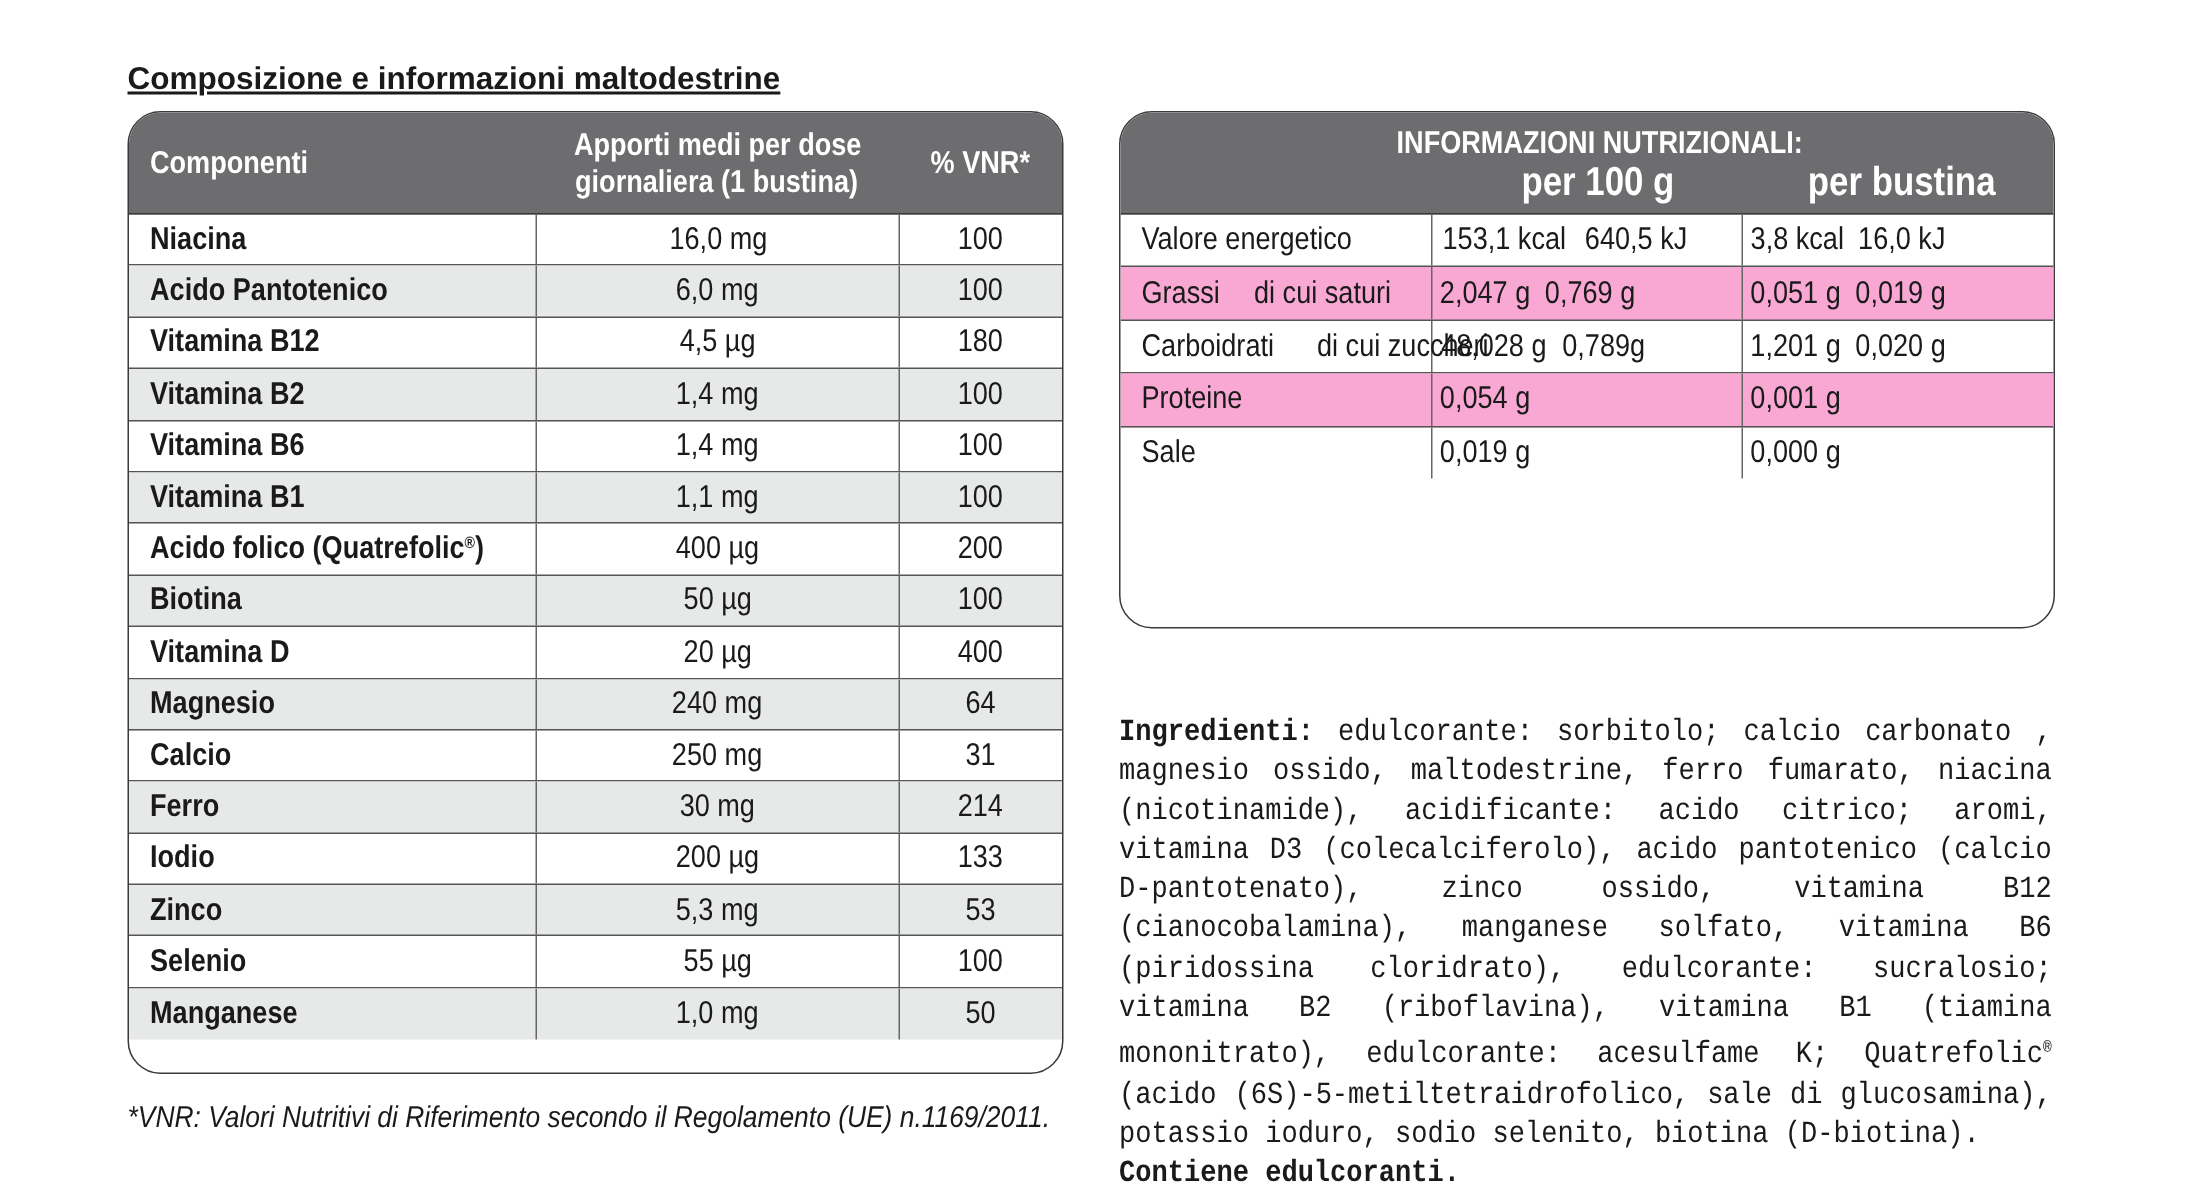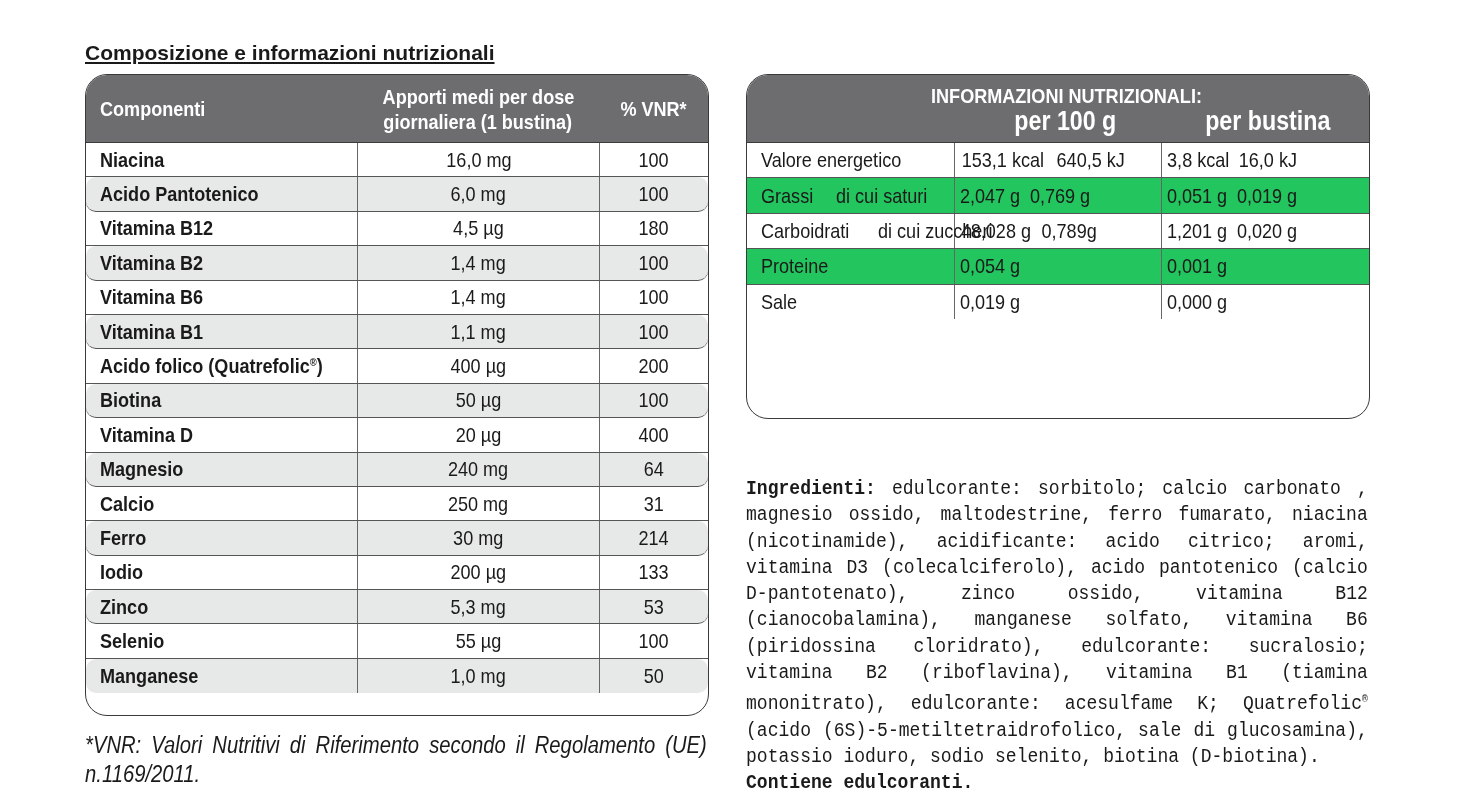--- a/index.html
+++ b/index.html
@@ -24,60 +24,60 @@
     .hdr {
       background: #6d6d6f; color: #ffffff; font-weight: bold;
       display: flex; align-items: center; height: 67px; border-bottom: 1.5px solid #3a3a3a;
     }
     .hdr .c { font-size: 21px; line-height: 25px; }
     #comp-table .col1 { width: 271px; padding-left: 14px; box-sizing: border-box; }
     #comp-table .col2 { width: 242px; text-align: center; }
     #comp-table .col3 { width: 109px; text-align: center; }
     .row { display: flex; height: 34.4px; border-bottom: 1px solid #555; box-sizing: border-box; }
     .row:last-child { border-bottom: none; }
-    .row.alt { background: #e7e8e8; border-radius: 10px; }
+    .row.alt { background: #e7e8e8; }
     .row .cell { display: flex; align-items: center; font-size: 21px; box-sizing: border-box; }
     .row .cell + .cell { border-left: 1px solid #666; }
     #comp-table .row .col1 { font-weight: bold; }
     #comp-table .row .col2, #comp-table .row .col3 { justify-content: center; }
     sup { font-size: 11px; vertical-align: 7px; }
 
     #footnote {
       position: absolute; left: 85px; top: 731px; width: 622px;
-      font-size: 23px; font-style: italic; line-height: 29px; color: #1a1a1a;
+      font-size: 20px; font-style: italic; line-height: 29px; color: #1a1a1a;
       text-align: justify;
     }
 
     
     #nutri-table { left: 746px; top: 74px; width: 622px; height: 343px; }
     #nutri-table .hdr { flex-direction: column; align-items: stretch; justify-content: center; padding-left: 16px; }
     #nutri-table .hdr .title-line { text-align: center; font-size: 21px; line-height: 24px; }
     #nutri-table .hdr .sub-line { display: flex; font-size: 27px; line-height: 26px; }
     #nutri-table .ncol1 { width: 207px; padding-left: 14px; box-sizing: border-box; }
     #nutri-table .ncol2 { width: 207px; text-align: center; }
     #nutri-table .ncol3 { width: 208px; text-align: center; }
     .group { border-bottom: 1px solid #555; display: flex; }
     .group:last-child { border-bottom: none; }
-    .group.alt { background: #22c55e; }
+    .group.alt { background: #f9a8d4; }
     .gcol { display: flex; flex-direction: row; box-sizing: border-box; }
     .gcol + .gcol { border-left: 1px solid #666; }
     .gline { height: 34.4px; display: flex; align-items: center; font-size: 21px; }
     .gcol.ncol2 .gline, .gcol.ncol3 .gline { justify-content: center; }
     .indent { padding-left: 14px; }
 
     #ingredients {
       position: absolute; left: 746px; top: 476px; width: 622px;
       font-size: 20.5px; line-height: 26.3px; text-align: justify; color: #1a1a1a; font-family: Liberation Mono, monospace;
     }
     #ingredients b { font-weight: bold; }
   </style>
 </head>
 <body>
 
-<div id="section-title">Composizione e informazioni nutrizionali</div>
+<div id="section-title">Composizione e informazioni maltodestrine</div>
 
 <div class="tbl" id="comp-table">
   <div class="hdr">
     <div class="c col1">
       <span class="narrow">Componenti</span>
     </div>
     <div class="c col2">
       <div><span class="narrow-c">Apporti medi per dose</span></div>
       <div><span class="narrow-c">giornaliera (1 bustina)</span></div>
     </div>

